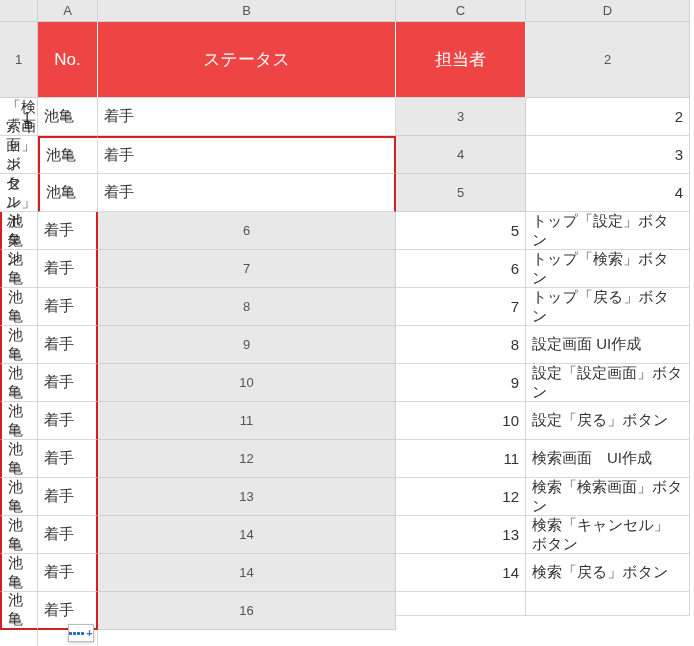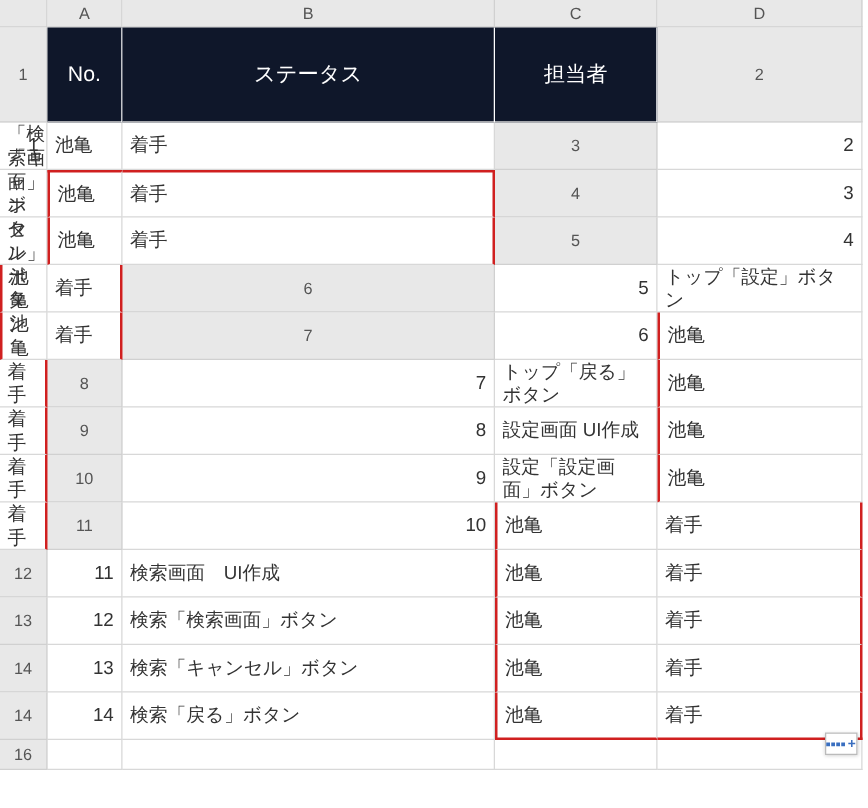--- a/index.html
+++ b/index.html
@@ -45,21 +45,21 @@
       border-right: 1px solid #d8d8d8;
       border-bottom: 1px solid #d8d8d8;
       padding: 0 6px;
       display: flex;
       align-items: center;
       height: 38px;
       font-size: 15px;
       position: relative;
     }
     .th-cell {
-      background: #0f172a;
+      background: #ef4444;
       color: #fff;
       font-size: 17px;
       font-weight: 400;
       justify-content: center;
       height: 76px;
       border-right: 1px solid #fff;
       border-bottom: 1px solid #d8d8d8;
     }
     .th-cell:last-of-type { border-right: 1px solid #d8d8d8; }
     .num { justify-content: flex-end; }
@@ -116,39 +116,41 @@
     <div class="cell num">4</div>
     <div class="cell redbox-left">池亀</div>
     <div class="cell redbox-right">着手</div>
     <div class="row-header">6</div>
     <div class="cell num">5</div>
     <div class="cell">トップ「設定」ボタン</div>
     <div class="cell redbox-left">池亀</div>
     <div class="cell redbox-right">着手</div>
     <div class="row-header">7</div>
     <div class="cell num">6</div>
+    <div class="cell">トップ「検索」ボタン</div>
     <div class="cell redbox-left">池亀</div>
     <div class="cell redbox-right">着手</div>
     <div class="row-header">8</div>
     <div class="cell num">7</div>
     <div class="cell">トップ「戻る」ボタン</div>
     <div class="cell redbox-left">池亀</div>
     <div class="cell redbox-right">着手</div>
     <div class="row-header">9</div>
     <div class="cell num">8</div>
     <div class="cell">設定画面 UI作成</div>
     <div class="cell redbox-left">池亀</div>
     <div class="cell redbox-right">着手</div>
     <div class="row-header">10</div>
     <div class="cell num">9</div>
     <div class="cell">設定「設定画面」ボタン</div>
     <div class="cell redbox-left">池亀</div>
     <div class="cell redbox-right">着手</div>
     <div class="row-header">11</div>
     <div class="cell num">10</div>
+    <div class="cell">設定「戻る」ボタン</div>
     <div class="cell redbox-left">池亀</div>
     <div class="cell redbox-right">着手</div>
     <div class="row-header">12</div>
     <div class="cell num">11</div>
     <div class="cell">検索画面　UI作成</div>
     <div class="cell redbox-left">池亀</div>
     <div class="cell redbox-right">着手</div>
     <div class="row-header">13</div>
     <div class="cell num">12</div>
     <div class="cell">検索「検索画面」ボタン</div>

